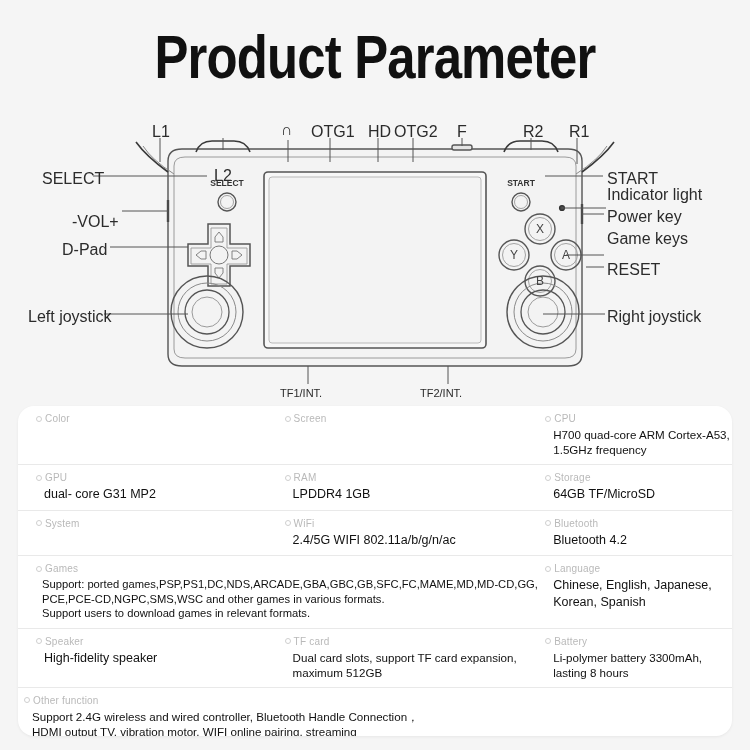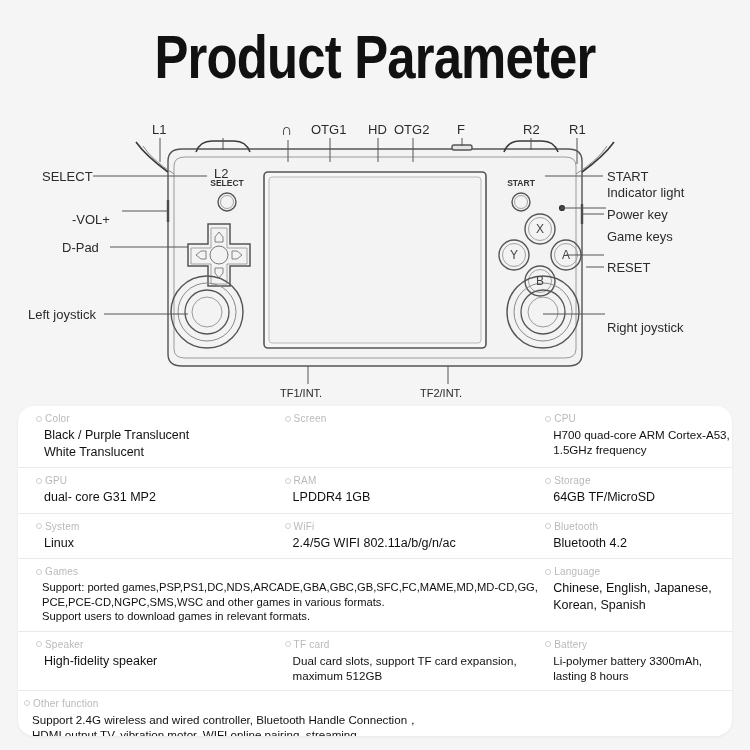--- a/index.html
+++ b/index.html
@@ -26,21 +26,21 @@
     line-height:1.05;
     white-space:nowrap;
   }
 
   
   .diagram{position:absolute;left:0;top:112px;width:750px;height:300px;}
   .diagram svg{display:block;}
 
   .lbl{
     position:absolute;
-    font-size:13px;
+    font-size:16px;
     color:#2b2b2b;
     white-space:nowrap;
     line-height:1.25;
   }
   .lbl.sm{font-size:11px;}
 
   
   .card{
     position:absolute;left:18px;top:406px;
     width:714px;height:330px;
@@ -212,36 +212,34 @@
     <div class="lbl" style="left:42px;top:57px;">SELECT</div>
     <div class="lbl" style="left:72px;top:100px;">-VOL+</div>
     <div class="lbl" style="left:62px;top:128px;text-align:right;">D-Pad</div>
     <div class="lbl" style="left:28px;top:195px;">Left joystick</div>
 
     <div class="lbl" style="left:607px;top:57px;">START</div>
     <div class="lbl" style="left:607px;top:73px;">Indicator light</div>
     <div class="lbl" style="left:607px;top:95px;">Power key</div>
     <div class="lbl" style="left:607px;top:117px;">Game keys</div>
     <div class="lbl" style="left:607px;top:148px;">RESET</div>
-    <div class="lbl" style="left:607px;top:208px;">Right joystick</div>
+    <div class="lbl" style="left:607px;top:195px;">Right joystick</div>
 
     <div class="lbl sm" style="left:280px;top:275px;">TF1/INT.</div>
     <div class="lbl sm" style="left:420px;top:275px;">TF2/INT.</div>
   </div>
 
   <div class="card">
 
     <div class="row">
       <div class="cell c1">
         <div class="k">
             <span class="dot"></span>
             <span>Color</span>
           </div>
-        <div class="v">Black / Purple Translucent
-White Translucent</div>
       </div>
       <div class="cell c2">
         <div class="k">
             <span class="dot"></span>
             <span>Screen</span>
           </div>
       </div>
       <div class="cell c3">
         <div class="k">
             <span class="dot"></span>
@@ -275,21 +273,20 @@
         <div class="v">64GB TF/MicroSD</div>
       </div>
     </div>
 
     <div class="row">
       <div class="cell c1">
         <div class="k">
             <span class="dot"></span>
             <span>System</span>
           </div>
-        <div class="v">Linux</div>
       </div>
       <div class="cell c2">
         <div class="k">
             <span class="dot"></span>
             <span>WiFi</span>
           </div>
         <div class="v">2.4/5G WIFI 802.11a/b/g/n/ac</div>
       </div>
       <div class="cell c3">
         <div class="k">

